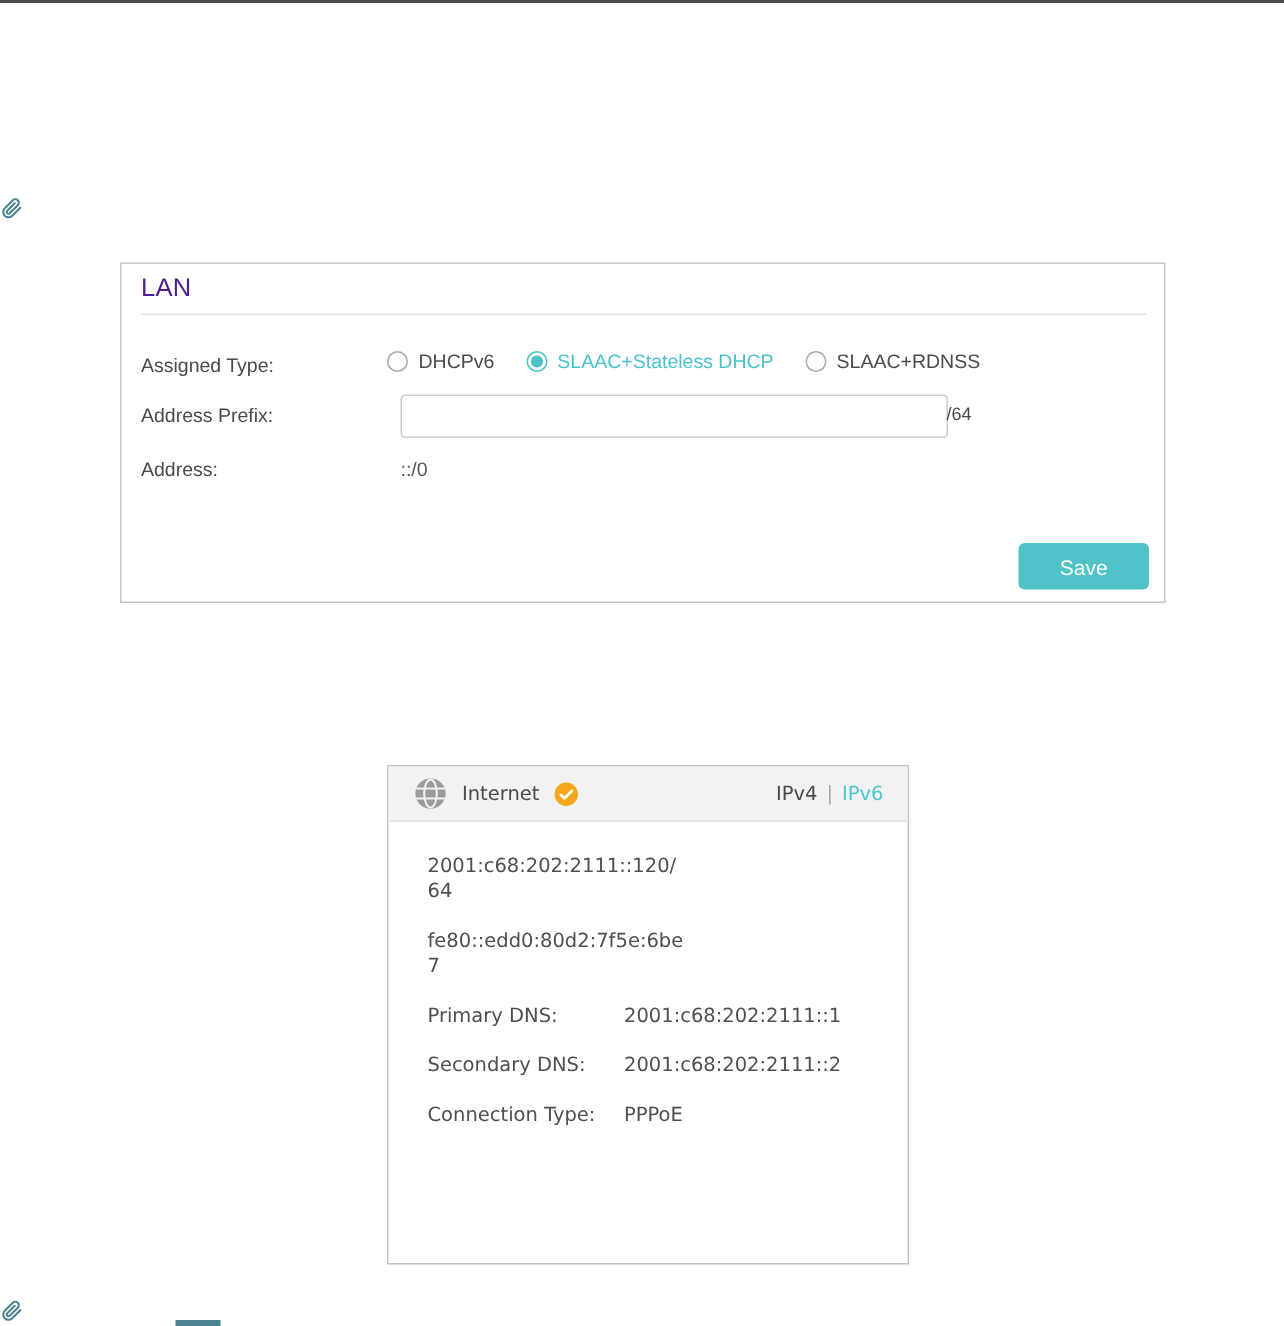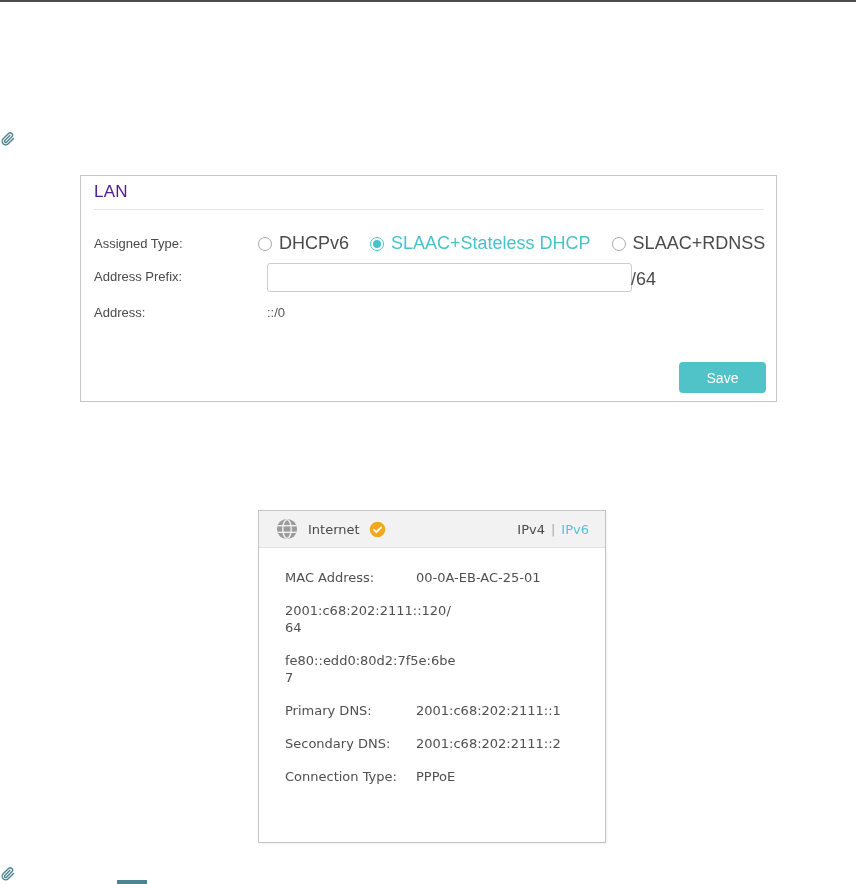--- a/index.html
+++ b/index.html
@@ -42,29 +42,29 @@
   .radio-circle{
     width:12px;height:12px;border-radius:50%;
     border:1px solid #aaaaaa;background:#fff;
     display:inline-block;position:relative;flex-shrink:0;
   }
   .radio-option.selected .radio-circle{border-color:#4bc2c8;}
   .radio-option.selected .radio-circle::after{
     content:"";position:absolute;left:2px;top:2px;right:2px;bottom:2px;
     border-radius:50%;background:#4bc2c8;
   }
-  .radio-text{margin-left:7px;font-size:18px;color:#4a4a4a;}
+  .radio-text{margin-left:7px;font-size:13px;color:#4a4a4a;}
   .radio-option.selected .radio-text{color:#47c3cc;}
   .text-input{
     position:absolute;left:186px;top:87px;width:347px;height:27px;
     border:1px solid #cccccc;border-radius:3px;background:#fff;
     font-family:"Liberation Sans",sans-serif;font-size:13px;color:#4a4a4a;
     padding:0 8px;outline:none;
   }
-  .input-suffix{position:absolute;left:550px;top:93px;font-size:18px;color:#4a4a4a;}
+  .input-suffix{position:absolute;left:550px;top:93px;font-size:12px;color:#4a4a4a;}
   .static-value{position:absolute;left:186px;top:129px;font-size:13px;color:#555555;}
   .save-btn{
     position:absolute;left:598px;top:186px;width:87px;height:31px;
     background:#4fc3c8;border:none;border-radius:4px;
     color:#ffffff;font-family:"Liberation Sans",sans-serif;font-size:14px;
     cursor:pointer;
   }
 
   
   .internet-card{
@@ -155,24 +155,20 @@
         </svg>
       </span>
       <span class="hdr-spacer"></span>
       <span class="tab">IPv4</span>
       <span class="tab-sep">|</span>
       <span class="tab active">IPv6</span>
     </div>
 
     <div class="card-body">
       <div class="info-row">
-        <span class="info-label">MAC Address:</span>
-        <span class="info-value">00-0A-EB-AC-25-01</span>
-      </div>
-      <div class="info-row">
         <span class="info-value">2001:c68:202:2111::120/64</span>
       </div>
       <div class="info-row">
         <span class="info-value">fe80::edd0:80d2:7f5e:6be7</span>
       </div>
       <div class="info-row">
         <span class="info-label">Primary DNS:</span>
         <span class="info-value">2001:c68:202:2111::1</span>
       </div>
       <div class="info-row">

